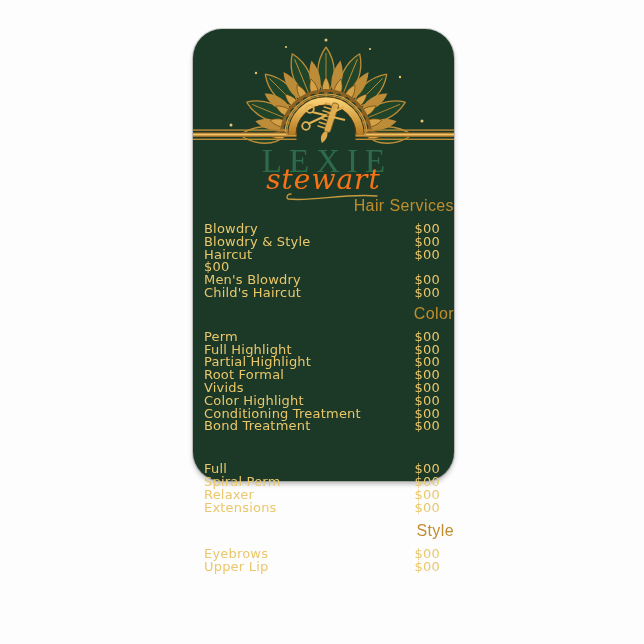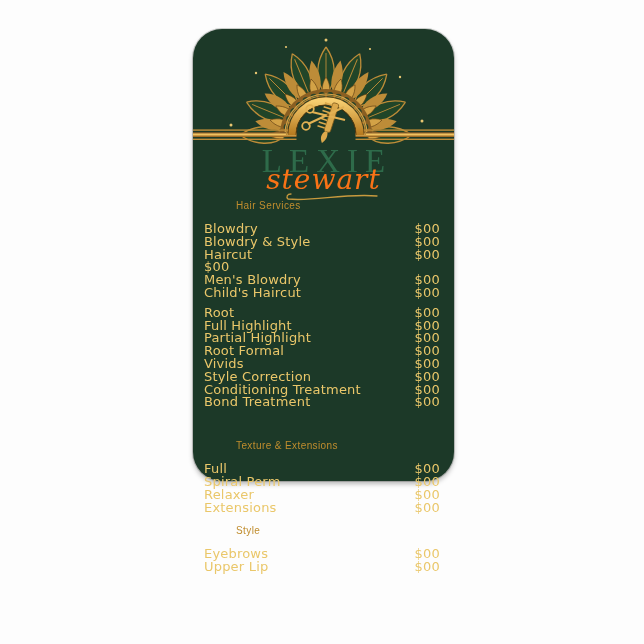--- a/index.html
+++ b/index.html
@@ -20,22 +20,22 @@
     letter-spacing:7px;padding-left:7px;color:#2e6b4a;font-weight:400;
   }
   .brand-sub{
     position:absolute;top:140px;left:0;right:0;text-align:center;
     font-family:"DejaVu Serif",serif;font-style:italic;font-size:28px;line-height:22px;
     color:#f97316;letter-spacing:1px;
   }
   .flourish{position:absolute;top:162px;left:50%;margin-left:-40px;width:96px;height:12px;overflow:visible;}
   .menu{position:absolute;top:170px;left:0;right:0;}
   .sec-h{
-    text-align:left;font-family:"Liberation Sans",sans-serif;font-size:10px;
-    line-height:13px;letter-spacing:.4px;color:#c08d2e;margin-bottom:11px;margin-left:43px;
+    text-align:right;font-family:"Liberation Sans",sans-serif;font-size:16px;
+    line-height:13px;letter-spacing:.4px;color:#c08d2e;margin-bottom:11px;
   }
   .row{
     display:flex;justify-content:space-between;align-items:baseline;
     padding:0 14px 0 11px;font-weight:normal;font-size:13px;line-height:12.8px;
     color:#eac76a;letter-spacing:.2px;
   }
   .menu-section:nth-child(2){margin-top:7px;}
   .menu-section:nth-child(3){margin-top:30px;}
   .menu-section:nth-child(4){margin-top:10px;}
 </style>
@@ -295,55 +295,55 @@
         <div class="row">
           <span class="lbl">Men's Blowdry</span>
           <span class="price">$00</span>
         </div>
         <div class="row">
           <span class="lbl">Child's Haircut</span>
           <span class="price">$00</span>
         </div>
       </div>
       <div class="menu-section">
-        <div class="row">
-          <span class="lbl">Root</span>
+        <div class="sec-h">Color</div>
+        <div class="row">
+          <span class="lbl">Perm</span>
           <span class="price">$00</span>
         </div>
         <div class="row">
           <span class="lbl">Full Highlight</span>
           <span class="price">$00</span>
         </div>
         <div class="row">
           <span class="lbl">Partial Highlight</span>
           <span class="price">$00</span>
         </div>
         <div class="row">
           <span class="lbl">Root Formal</span>
           <span class="price">$00</span>
         </div>
         <div class="row">
           <span class="lbl">Vivids</span>
           <span class="price">$00</span>
         </div>
         <div class="row">
-          <span class="lbl">Style Correction</span>
+          <span class="lbl">Color Highlight</span>
           <span class="price">$00</span>
         </div>
         <div class="row">
           <span class="lbl">Conditioning Treatment</span>
           <span class="price">$00</span>
         </div>
         <div class="row">
           <span class="lbl">Bond Treatment</span>
           <span class="price">$00</span>
         </div>
       </div>
       <div class="menu-section">
-        <div class="sec-h">Texture &amp; Extensions</div>
         <div class="row">
           <span class="lbl">Full</span>
           <span class="price">$00</span>
         </div>
         <div class="row">
           <span class="lbl">Spiral Perm</span>
           <span class="price">$00</span>
         </div>
         <div class="row">
           <span class="lbl">Relaxer</span>

